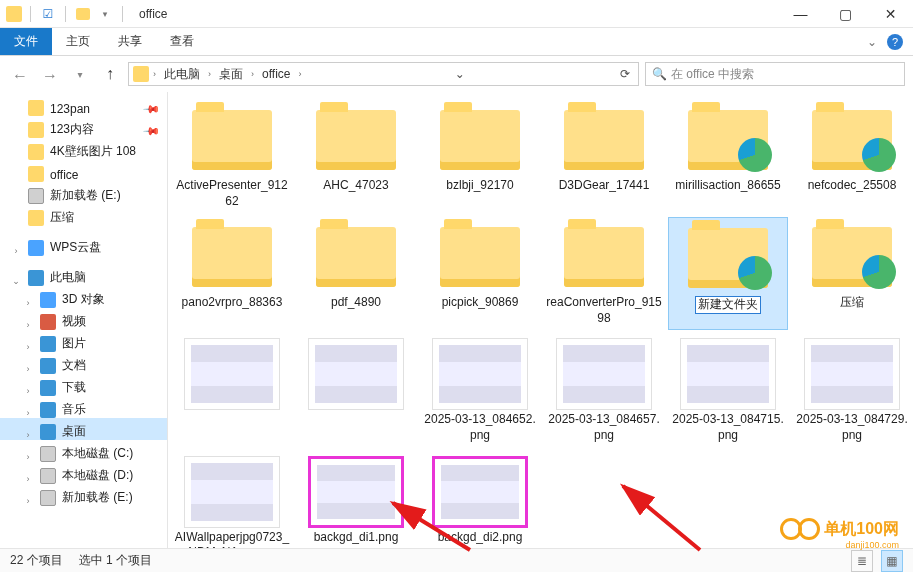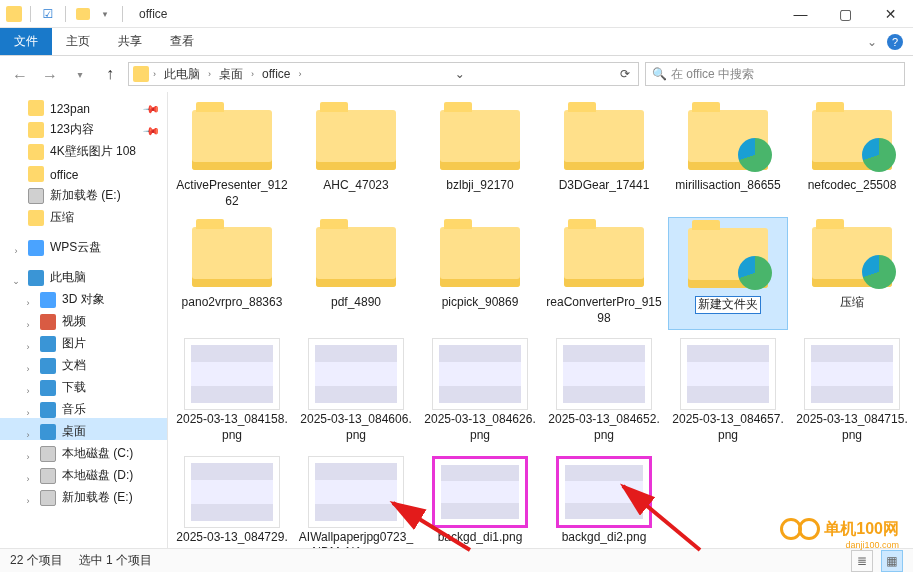--- a/index.html
+++ b/index.html
@@ -318,29 +318,23 @@
         </div>
         <div class="item">
           <div class="thumb folder">
             <div class="folder-shape"></div>
             <div class="folder-overlay"></div>
           </div>
           <div class="label">压缩</div>
         </div>
         <div class="item">
           <div class="thumb img"></div>
-          <div class="label">2025-03-13_084158.png</div>
-        </div>
-        <div class="item">
-          <div class="thumb img"></div>
-          <div class="label">2025-03-13_084606.png</div>
-        </div>
-        <div class="item">
-          <div class="thumb img"></div>
-          <div class="label">2025-03-13_084626.png</div>
+        </div>
+        <div class="item">
+          <div class="thumb img"></div>
         </div>
         <div class="item">
           <div class="thumb img"></div>
           <div class="label">2025-03-13_084652.png</div>
         </div>
         <div class="item">
           <div class="thumb img"></div>
           <div class="label">2025-03-13_084657.png</div>
         </div>
         <div class="item">

